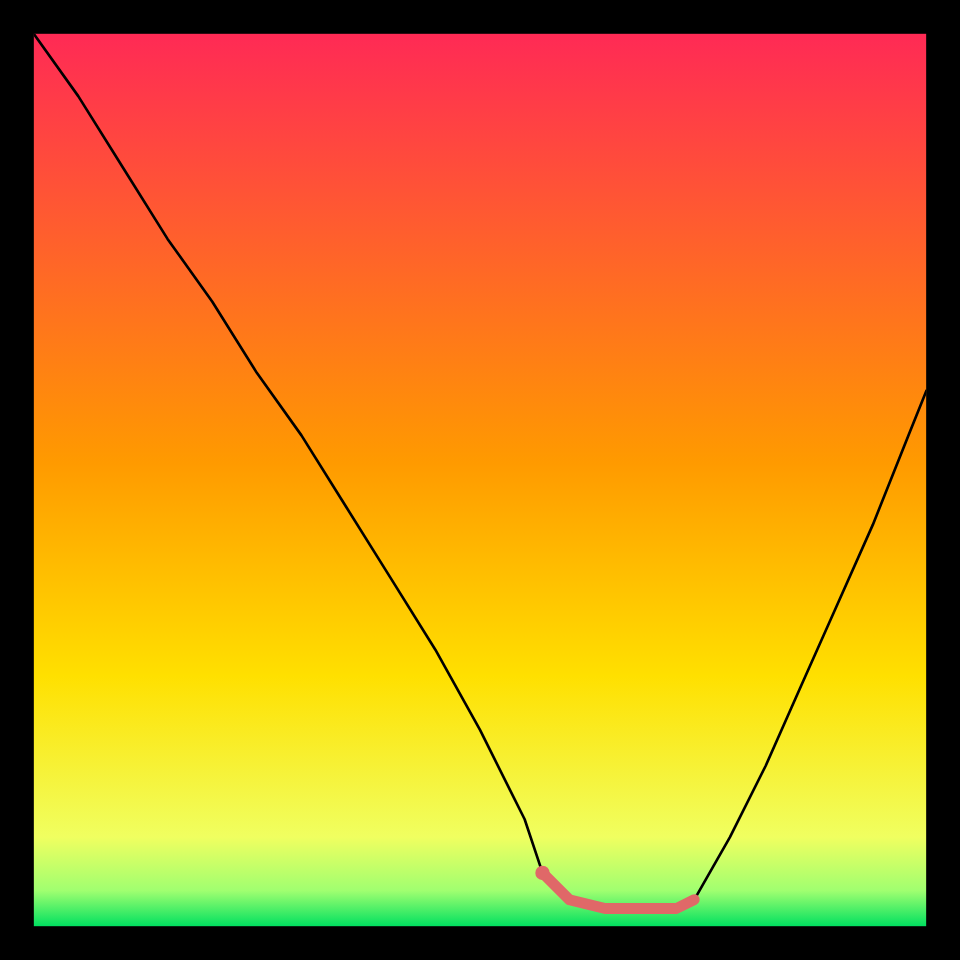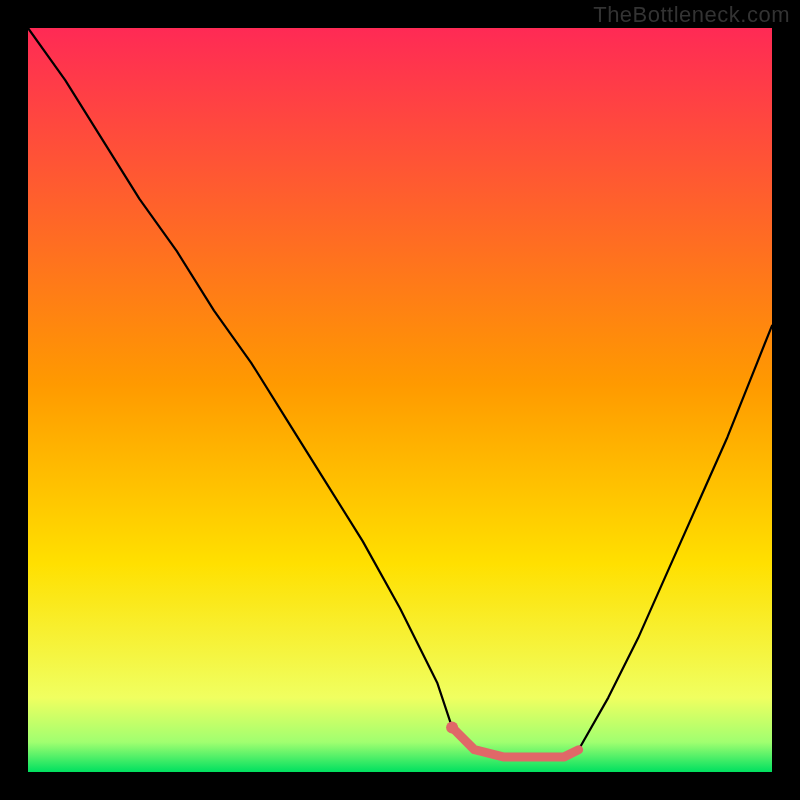--- a/index.html
+++ b/index.html
@@ -38,21 +38,20 @@
     width: 744px;
     height: 744px;
     display: block;
   }
 </style>
 </head>
 <body>
 
 <div class="frame">
 
-  <div class="watermark">TheBottleneck.com</div>
 
   <div class="plot-area">
     <svg class="plot-svg" viewBox="0 0 744 744" preserveAspectRatio="none">
       <defs>
         <linearGradient id="bgGrad" x1="0" y1="0" x2="0" y2="1">
           <stop id="gstop0" offset="0%" stop-color="#ff2a55"></stop>
           <stop id="gstop1" offset="48%" stop-color="#ff9a00"></stop>
           <stop id="gstop2" offset="72%" stop-color="#ffe000"></stop>
           <stop id="gstop3" offset="90%" stop-color="#f0ff60"></stop>
           <stop id="gstop4" offset="96%" stop-color="#a0ff70"></stop>

